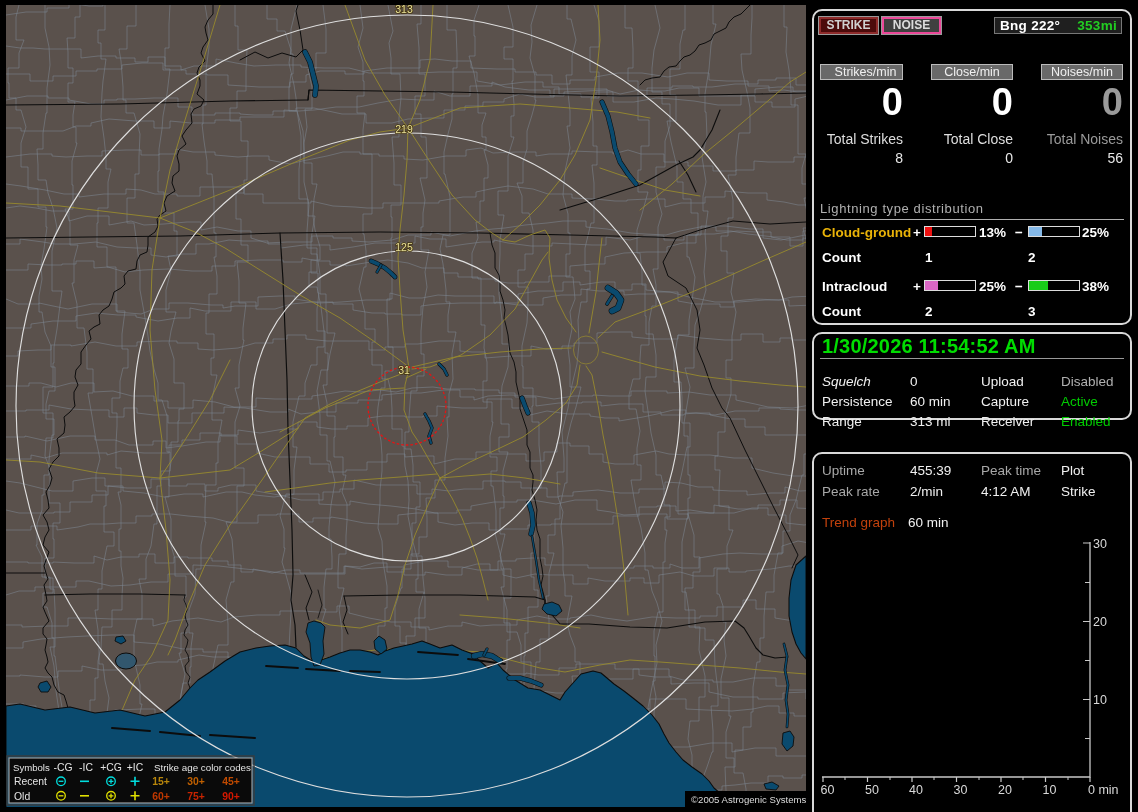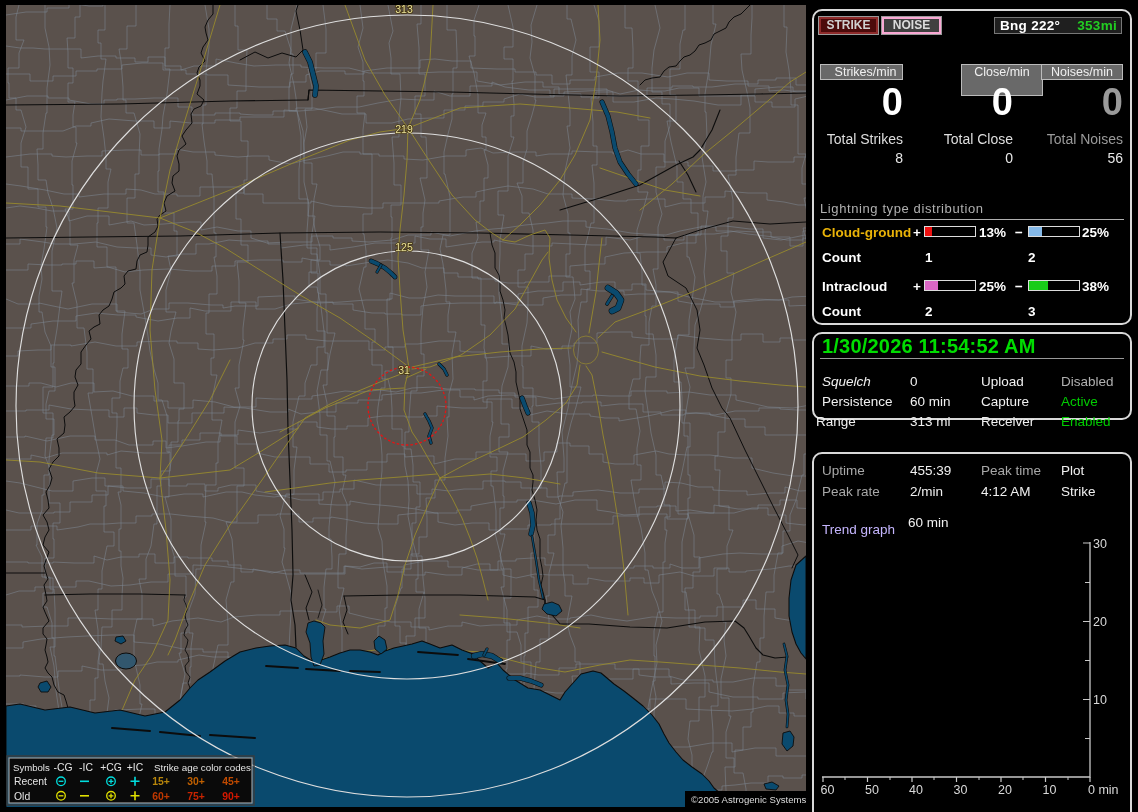--- a/index.html
+++ b/index.html
@@ -146,27 +146,27 @@
     <text x="161" y="785" text-anchor="middle" fill="#b8860b" font-weight="bold" font-size="10.4" font-family="Liberation Sans, sans-serif">15+</text>
     <text x="196" y="785" text-anchor="middle" fill="#c06000" font-weight="bold" font-size="10.4" font-family="Liberation Sans, sans-serif">30+</text>
     <text x="231" y="785" text-anchor="middle" fill="#c04a00" font-weight="bold" font-size="10.4" font-family="Liberation Sans, sans-serif">45+</text>
     <text x="161" y="799.5" text-anchor="middle" fill="#c03800" font-weight="bold" font-size="10.4" font-family="Liberation Sans, sans-serif">60+</text>
     <text x="196" y="799.5" text-anchor="middle" fill="#c82400" font-weight="bold" font-size="10.4" font-family="Liberation Sans, sans-serif">75+</text>
     <text x="231" y="799.5" text-anchor="middle" fill="#d41800" font-weight="bold" font-size="10.4" font-family="Liberation Sans, sans-serif">90+</text>
 </svg>
 
 <div class="panel" style="top:9px;height:316px;">
   <div class="abs" style="left:5px;top:6px;width:59px;height:17px;background:#4c0b0b;border:2px solid #8f2b2b;outline:1px solid #9a9a9a;color:#d0d0d0;font-weight:bold;font-size:12px;line-height:13px;text-align:center;">STRIKE</div>
-  <div class="abs" style="left:68px;top:6px;width:59px;height:17px;background:#404040;border:2px solid #f9a8d4;outline:1px solid #9a9a9a;color:#dcdcdc;font-weight:bold;font-size:12px;line-height:13px;text-align:center;">NOISE</div>
+  <div class="abs" style="left:68px;top:6px;width:59px;height:17px;background:#404040;border:2px solid #ec4899;outline:1px solid #9a9a9a;color:#dcdcdc;font-weight:bold;font-size:12px;line-height:13px;text-align:center;">NOISE</div>
   <div class="abs" style="left:180px;top:6px;width:128px;height:17px;background:#1f1f1f;border:1px solid #777;color:#fff;font-weight:bold;font-size:13.5px;line-height:15px;letter-spacing:0.3px;">
     <span style="position:absolute;left:5px;">Bng 222°</span>
       <span style="position:absolute;right:4px;color:#22cc22;">353mi</span>
   </div>
   <div class="abs" style="left:6px;top:53px;width:83px;height:16px;background:#696969;border:1px solid #bbb;color:#f0f0f0;font-size:12.5px;line-height:14px;text-align:center;padding-left:8px;">Strikes/min</div>
-  <div class="abs" style="left:117px;top:53px;width:82px;height:32px;background:#696969;border:1px solid #bbb;color:#f0f0f0;font-size:12.5px;line-height:14px;text-align:center;margin-left:30px;">Close/min</div>
+  <div class="abs" style="left:117px;top:53px;width:82px;height:16px;background:#696969;border:1px solid #bbb;color:#f0f0f0;font-size:12.5px;line-height:14px;text-align:center;">Close/min</div>
   <div class="abs" style="left:227px;top:53px;width:82px;height:16px;background:#696969;border:1px solid #bbb;color:#f0f0f0;font-size:12.5px;line-height:14px;text-align:center;">Noises/min</div>
   <div class="abs" style="left:6px;top:70px;width:83px;font-size:38px;font-weight:bold;color:#fff;text-align:right;">0</div>
   <div class="abs" style="left:117px;top:70px;width:82px;font-size:38px;font-weight:bold;color:#fff;text-align:right;">0</div>
   <div class="abs" style="left:227px;top:70px;width:82px;font-size:38px;font-weight:bold;color:#9a9a9a;text-align:right;">0</div>
   <div class="abs" style="left:6px;top:120px;width:83px;font-size:14px;color:#dedede;text-align:right;">Total Strikes</div>
   <div class="abs" style="left:117px;top:120px;width:82px;font-size:14px;color:#dedede;text-align:right;">Total Close</div>
   <div class="abs" style="left:227px;top:120px;width:82px;font-size:14px;color:#9a9a9a;text-align:right;">Total Noises</div>
   <div class="abs" style="left:6px;top:139px;width:83px;font-size:14px;color:#e8e8e8;text-align:right;">8</div>
   <div class="abs" style="left:117px;top:139px;width:82px;font-size:14px;color:#e8e8e8;text-align:right;">0</div>
   <div class="abs" style="left:227px;top:139px;width:82px;font-size:14px;color:#e8e8e8;text-align:right;">56</div>
@@ -206,36 +206,36 @@
   <div class="abs" style="left:8px;top:1px;font-size:20px;font-weight:bold;color:#00dd00;letter-spacing:0.2px;">1/30/2026 11:54:52 AM</div>
   <div class="abs" style="left:6px;top:24px;width:304px;border-bottom:1px solid #999;"></div>
   <div class="abs" style="left:8px;top:40px;font-size:13.5px;color:#f0f0f0;font-style:italic;">Squelch</div>
   <div class="abs" style="left:96px;top:40px;font-size:13.5px;color:#f0f0f0;">0</div>
   <div class="abs" style="left:167px;top:40px;font-size:13.5px;color:#f0f0f0;">Upload</div>
   <div class="abs" style="left:247px;top:40px;font-size:13.5px;color:#b0b0b0;text-align:center;">Disabled</div>
   <div class="abs" style="left:8px;top:60px;font-size:13.5px;color:#f0f0f0;">Persistence</div>
   <div class="abs" style="left:96px;top:60px;font-size:13.5px;color:#f0f0f0;">60 min</div>
   <div class="abs" style="left:167px;top:60px;font-size:13.5px;color:#f0f0f0;">Capture</div>
   <div class="abs" style="left:247px;top:60px;font-size:13.5px;color:#00cc00;">Active</div>
-  <div class="abs" style="left:2px;top:80px;font-size:13.5px;color:#f0f0f0;">Range</div>
+  <div class="abs" style="left:8px;top:80px;font-size:13.5px;color:#f0f0f0;">Range</div>
   <div class="abs" style="left:96px;top:80px;font-size:13.5px;color:#f0f0f0;">313 mi</div>
   <div class="abs" style="left:167px;top:80px;font-size:13.5px;color:#f0f0f0;">Receiver</div>
   <div class="abs" style="left:247px;top:80px;font-size:13.5px;color:#00cc00;">Enabled</div>
 </div>
 
 <div class="panel" style="top:452px;height:370px;">
   <div class="abs" style="left:8px;top:9px;font-size:13.5px;color:#a8a8a8;">Uptime</div>
   <div class="abs" style="left:96px;top:9px;font-size:13.5px;color:#f0f0f0;">455:39</div>
   <div class="abs" style="left:167px;top:9px;font-size:13.5px;color:#a8a8a8;">Peak time</div>
   <div class="abs" style="left:247px;top:9px;font-size:13.5px;color:#f0f0f0;">Plot</div>
   <div class="abs" style="left:8px;top:30px;font-size:13.5px;color:#a8a8a8;">Peak rate</div>
   <div class="abs" style="left:96px;top:30px;font-size:13.5px;color:#f0f0f0;">2/min</div>
   <div class="abs" style="left:167px;top:30px;font-size:13.5px;color:#f0f0f0;">4:12 AM</div>
   <div class="abs" style="left:247px;top:30px;font-size:13.5px;color:#f0f0f0;">Strike</div>
-  <div class="abs" style="left:8px;top:61px;font-size:13.5px;color:#c4b5fd;margin-top:7px;">Trend graph</div>
+  <div class="abs" style="left:8px;top:61px;font-size:13.5px;color:#c2410c;">Trend graph</div>
   <div class="abs" style="left:94px;top:61px;font-size:13.5px;color:#f0f0f0;">60 min</div>
   <svg class="abs" style="left:-2px;top:-2px;" width="316" height="351" viewBox="0 0 316 351">
     <path d="M278 90 V325 H10" fill="none" stroke="#c8c8c8" stroke-width="1.3"></path>
     <path d="M271 91 H278 M271 169.5 H278 M271 247.5 H278" stroke="#c8c8c8" stroke-width="1.2"></path>
     <path d="M273 130.5 H278 M273 208.5 H278 M273 286.5 H278" stroke="#c8c8c8" stroke-width="1.2"></path>
     <path d="M11 325 v5 M55.5 325 v5 M100 325 v5 M144.5 325 v5 M189 325 v5 M233.5 325 v5 M278 325 v5" stroke="#c8c8c8" stroke-width="1.2"></path>
     <path d="M33 325 v3 M78 325 v3 M122 325 v3 M167 325 v3 M211 325 v3 M256 325 v3" stroke="#c8c8c8" stroke-width="1"></path>
     <g font-family="Liberation Sans, sans-serif" font-size="12.5" fill="#d8d8d8">
       <text x="281" y="96">30</text>
       <text x="281" y="174">20</text>

